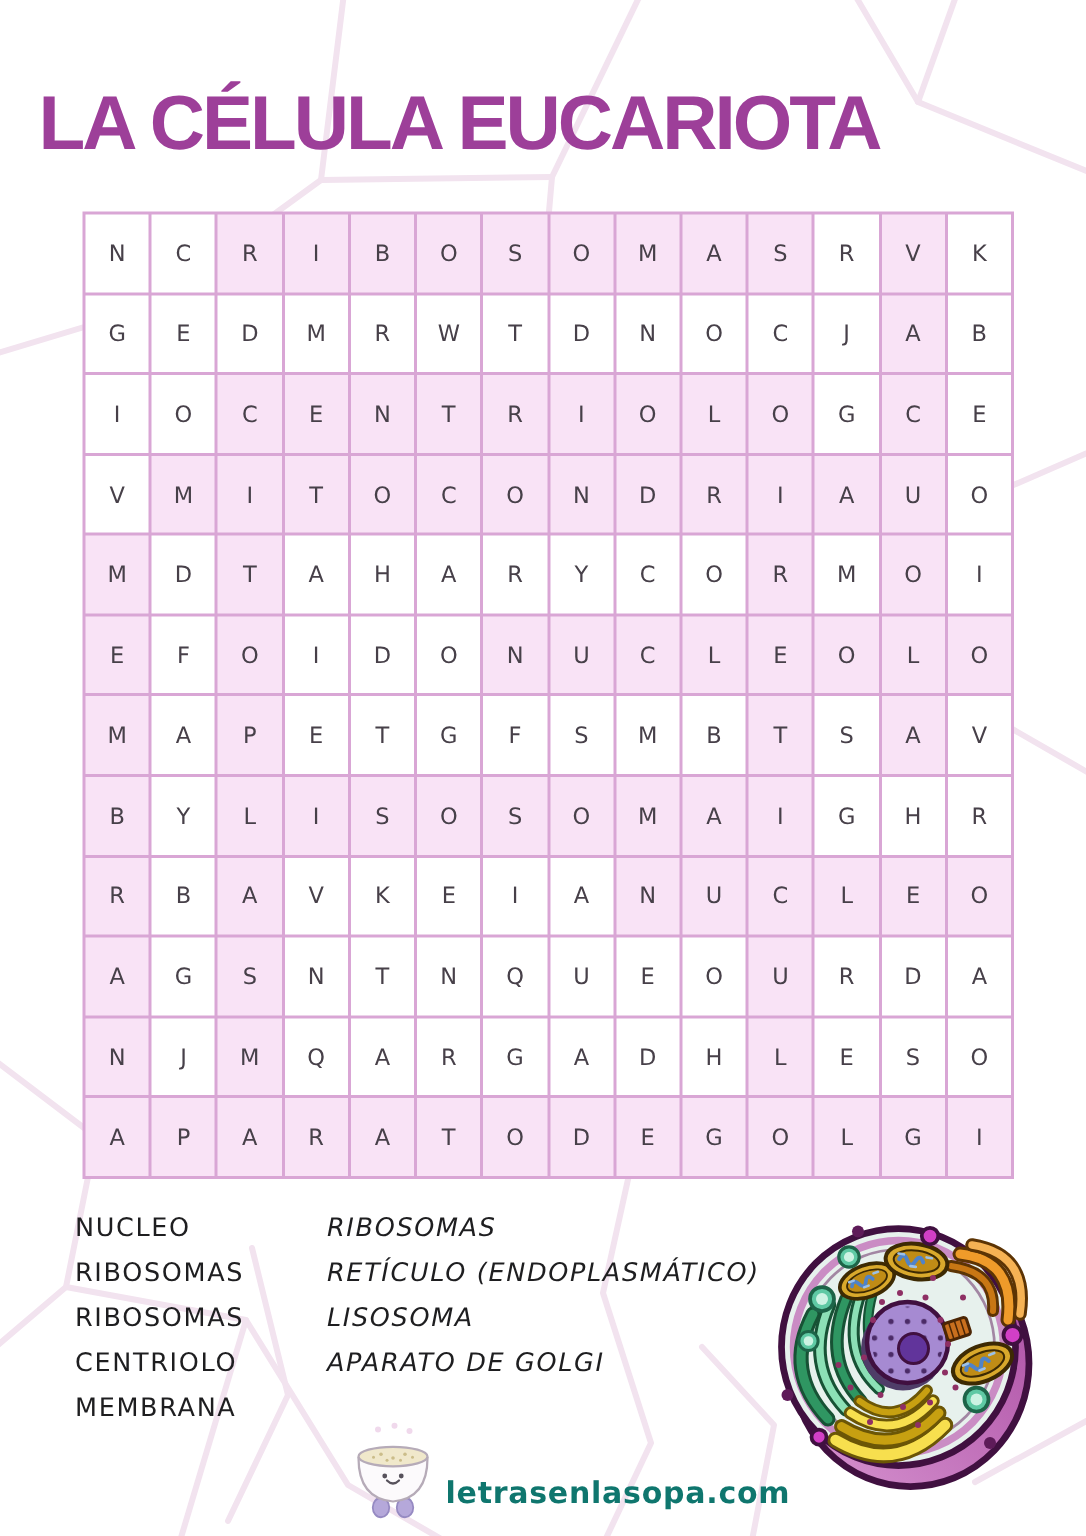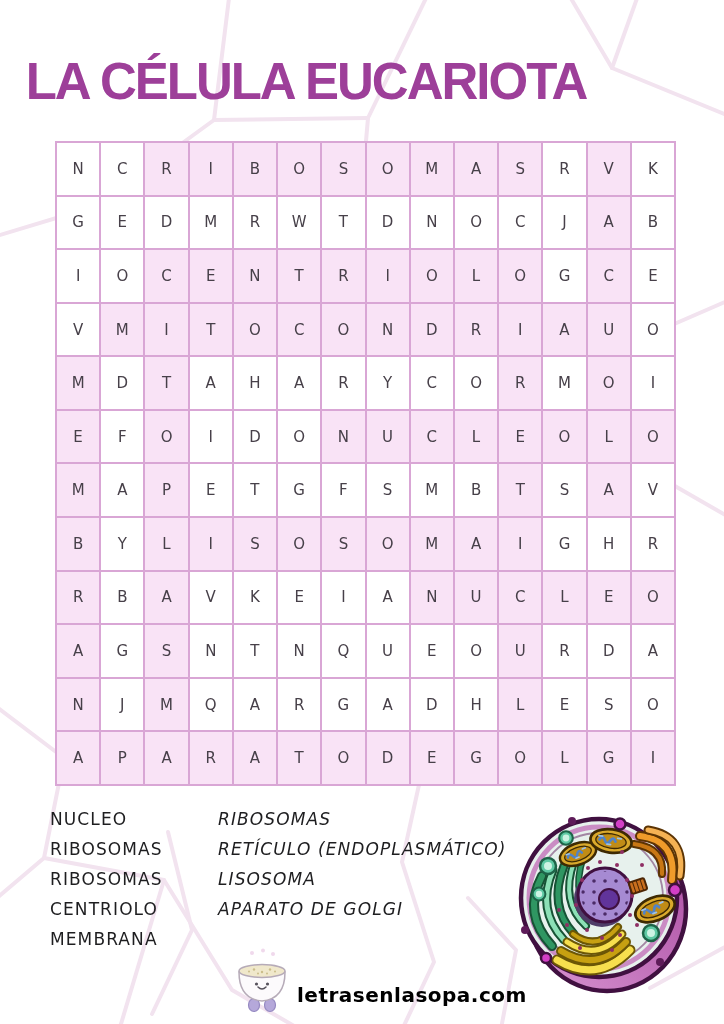--- a/index.html
+++ b/index.html
@@ -26,21 +26,21 @@
   .words{
     position:absolute;z-index:2;list-style:none;margin:0;padding:0;
     font-size:17px;font-weight:500;letter-spacing:1.1px;color:#1e1e20;
   }
   .words li{height:30px;line-height:30px;white-space:nowrap;}
   #wordcol1{left:50px;top:804px;}
   #wordcol2{left:218px;top:804px;font-style:italic;}
   .mascot{position:absolute;left:232px;top:948px;z-index:2;}
   .site-label{
     position:absolute;left:297px;top:983px;z-index:2;
-    font-size:20px;font-weight:700;letter-spacing:.5px;color:#000000;
+    font-size:20px;font-weight:700;letter-spacing:.5px;color:#0f766e;
   }
   .cell-art{position:absolute;left:512px;top:810px;z-index:2;}
 </style>
 </head>
 <body>
 
 <svg class="bg-pattern" width="724" height="1024" viewBox="0 0 724 1024" fill="none" stroke="#f2e3ef" stroke-width="4" stroke-linejoin="round" stroke-linecap="round">
   <path d="M-10,238 L96,206 L214,120 L230,-10"></path>
   <path d="M96,206 L116,334 L60,420"></path>
   <path d="M214,120 L368,118"></path>

